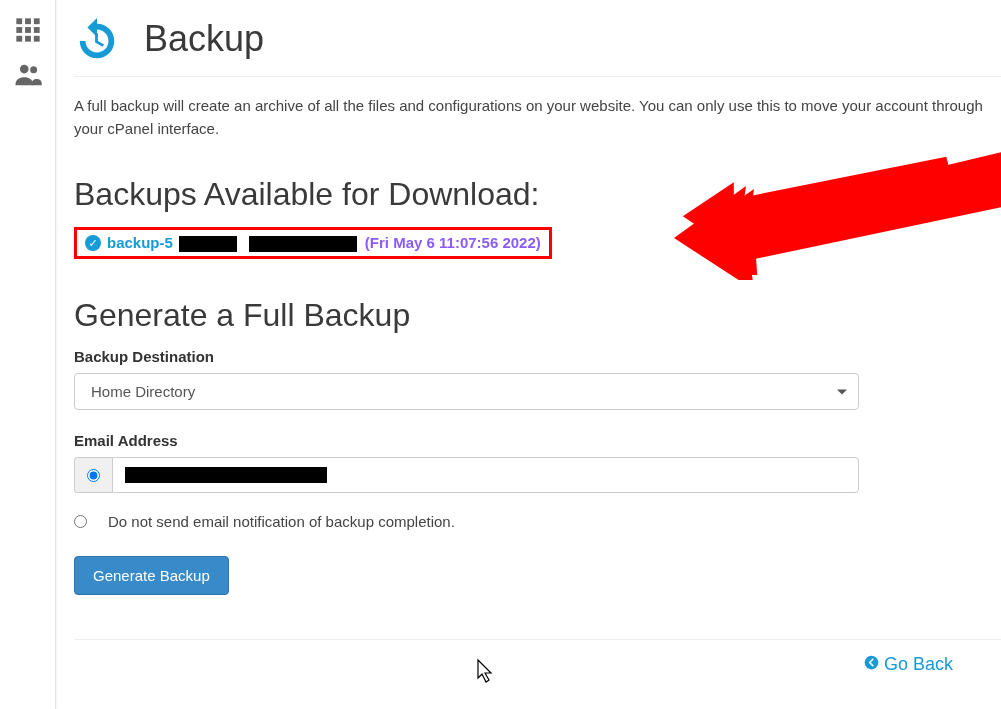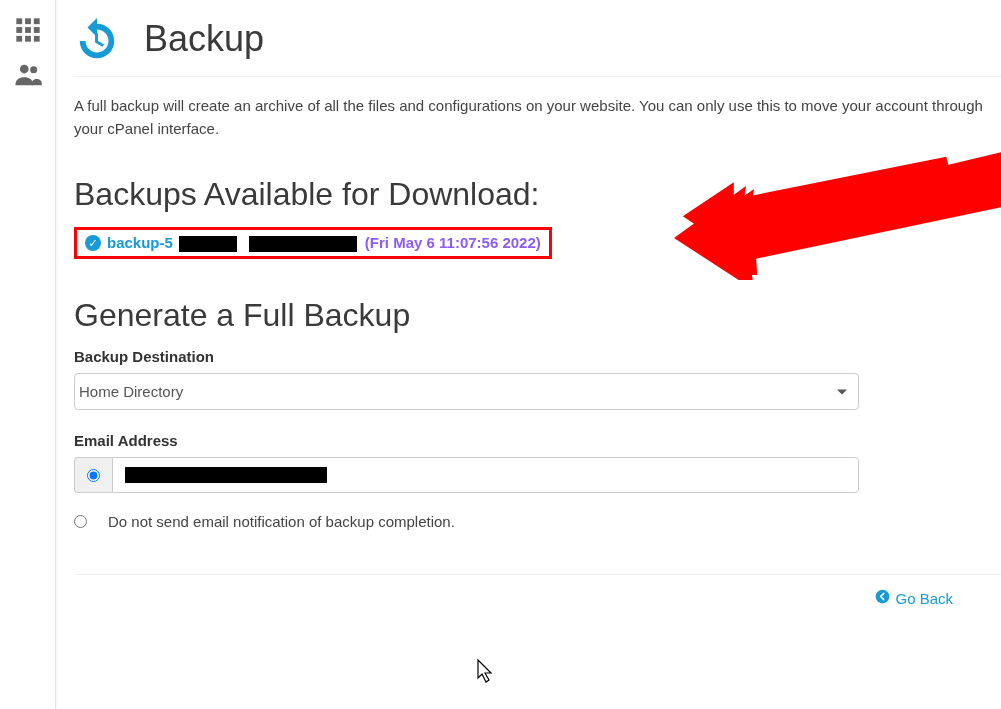--- a/index.html
+++ b/index.html
@@ -126,21 +126,21 @@
       color: #333;
       margin-bottom: 8px;
       display: block;
     }
     .select-wrap {
       position: relative;
       margin-bottom: 22px;
     }
     select {
       width: 100%;
-      padding: 9px 4px;
+      padding: 9px 16px;
       font-size: 15px;
       border: 1px solid #ccc;
       border-radius: 4px;
       background: #fff;
       color: #555;
       appearance: none;
       cursor: pointer;
     }
     .select-wrap::after {
       content: "";
@@ -207,21 +207,21 @@
       width: 100%;
     }
     .go-back-wrap {
       display: flex;
       justify-content: flex-end;
       padding-right: 48px;
       padding-top: 14px;
     }
     .go-back-link {
       color: #179bd7;
-      font-size: 15px;
+      font-size: 18px;
       display: flex;
       align-items: center;
       gap: 5px;
       cursor: pointer;
     }
     .cursor-arrow {
       position: absolute;
       left: 420px;
       top: 658px;
       pointer-events: none;
@@ -315,20 +315,21 @@
       <div class="email-input">
         <span class="email-redact"></span>
       </div>
     </div>
 
     <div class="radio-row">
       <input type="radio" style="">
       <span>Do not send email notification of backup completion.</span>
     </div>
 
+    <button class="btn-primary">Generate Backup</button>
   </div>
 
   <hr class="footer-hr">
   <div class="go-back-wrap">
     <a class="go-back-link">
       <span>
         <svg width="15" height="15" viewBox="0 0 24 24">
             <circle cx="12" cy="12" r="11" fill="#179bd7"></circle>
             <path d="M14 7l-5 5 5 5" stroke="#fff" stroke-width="2.5" fill="none" stroke-linecap="round" stroke-linejoin="round"></path>
           </svg>

